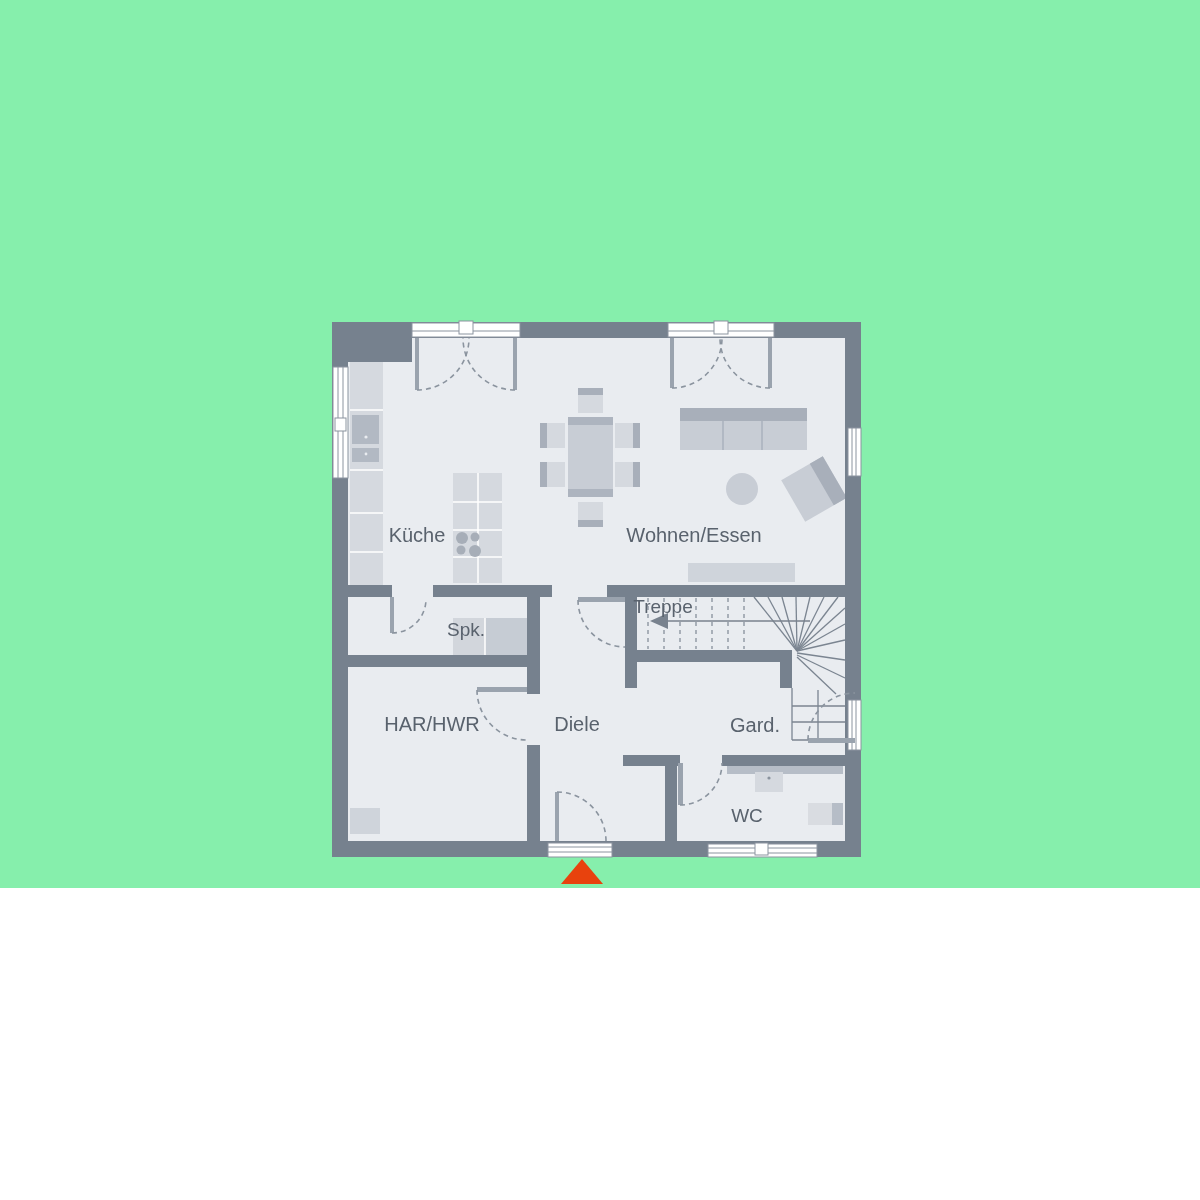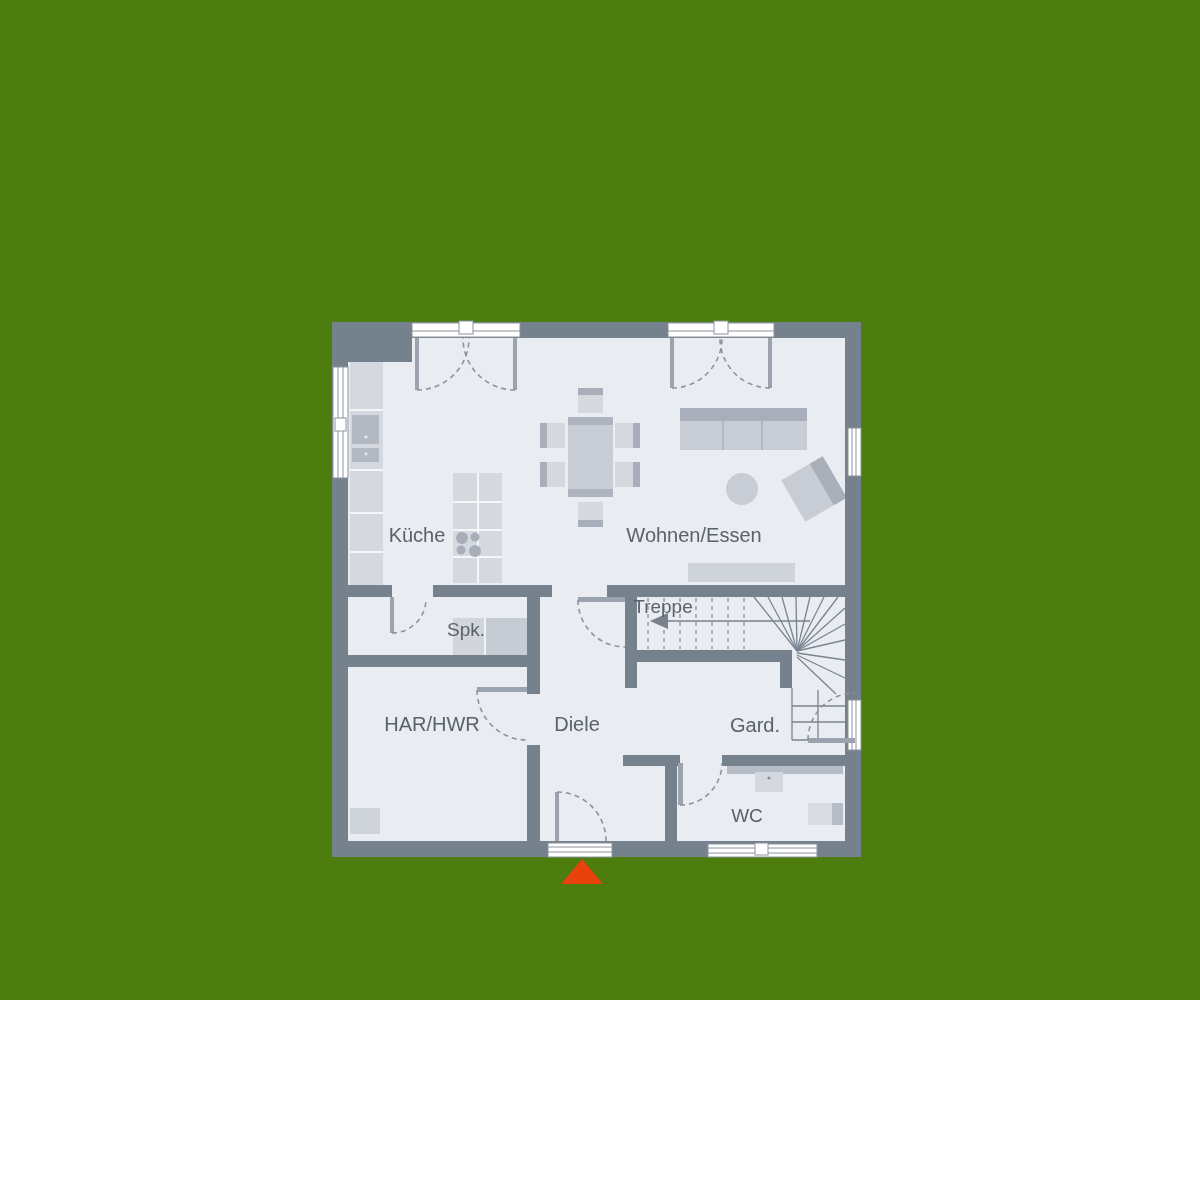--- a/index.html
+++ b/index.html
@@ -1,16 +1,16 @@
 <!DOCTYPE html>
 <html><head>
 <meta charset="utf-8">
 <style>
   html,body{margin:0;padding:0;background:#ffffff;}
-  .canvas{position:relative;width:1200px;height:1000px;background:#4d7c0f;overflow:hidden;
+  .canvas{position:relative;width:1200px;height:888px;background:#86efac;overflow:hidden;
           font-family:"Liberation Sans", sans-serif;}
   svg{position:absolute;left:0;top:0;}
   .room-label{fill:#59626d;font-family:"Liberation Sans",sans-serif;}
   .wall{fill:#76818e;}
   .floor{fill:#e9ecf0;}
   .arc{fill:none;stroke:#8b949f;stroke-width:1.6;stroke-dasharray:5 4;}
   .leaf{fill:#9aa3ae;}
   .frame{fill:#ffffff;stroke:#8b949f;stroke-width:1;}
   .frameline{stroke:#8b949f;stroke-width:1;}
   .stairline{stroke:#7b8591;stroke-width:1.3;fill:none;}

